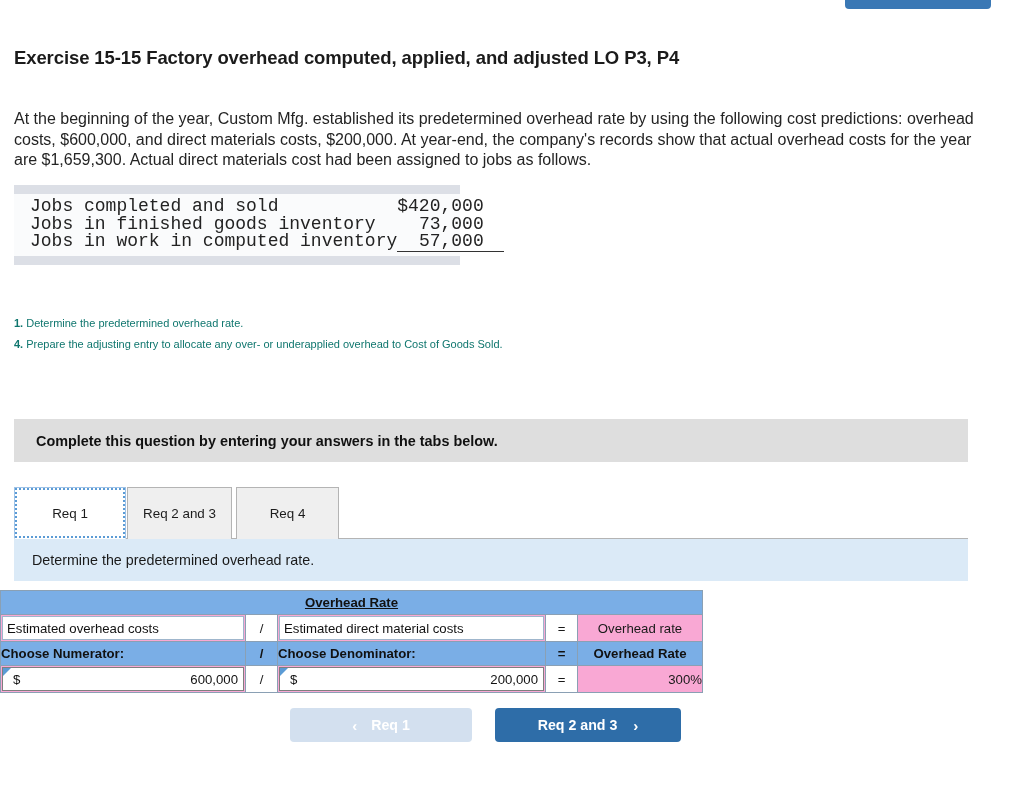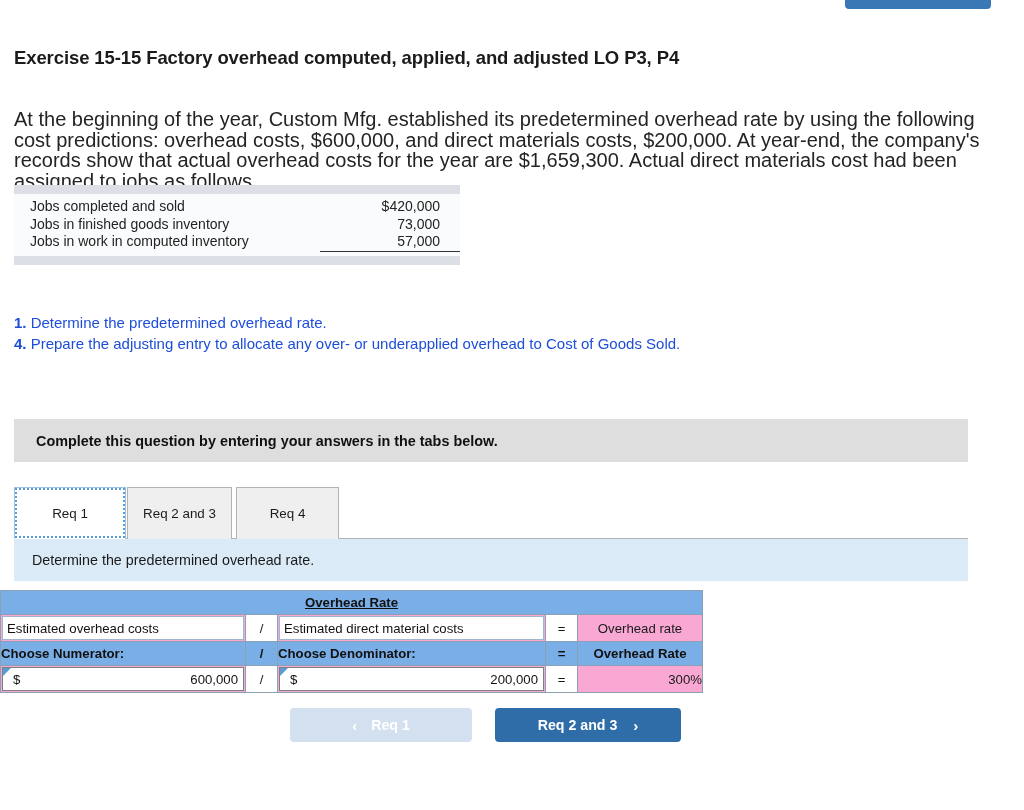--- a/index.html
+++ b/index.html
@@ -49,43 +49,43 @@
     letter-spacing: -0.1px;
     color: #1b1b1b;
     white-space: nowrap;
   }
 
   .intro {
     position: absolute;
     left: 14px;
     top: 109px;
     width: 972px;
-    font-size: 20px;
+    font-size: 16px;
     line-height: 20.5px;
     color: #242424;
   }
 
   
   .mono-wrap {
     position: absolute;
     left: 14px;
     top: 185px;
     width: 446px;
     background: #fafbfc;
   }
   .mono-bar {
     height: 9px;
     background: #dcdfe6;
     width: 100%;
   }
   .mono-table {
     border-collapse: collapse;
     width: 100%;
-    font-family: Liberation Sans, sans-serif;
-    font-size: 14px;
+    font-family: Liberation Mono, monospace;
+    font-size: 18px;
     color: #232323;
   }
   .mono-table td {
     padding: 1px 0 1px 0;
     white-space: nowrap;
     line-height: 15.6px;
   }
   .mono-table td.lbl { padding-left: 16px; }
   .mono-table td.amt {
     text-align: right;
@@ -98,23 +98,23 @@
     border-bottom: 3px double #333;
   }
   .mono-table tr.total td { padding-top: 3px; }
 
   
   .reqs {
     position: absolute;
     left: 14px;
     top: 313px;
     width: 980px;
-    font-size: 15px;
+    font-size: 11px;
     line-height: 20.5px;
-    color: #1d4ed8;
+    color: #0f766e;
   }
   .reqs b { font-weight: bold; }
 
   
   .gray-banner {
     position: absolute;
     left: 14px;
     top: 419px;
     width: 954px;
     height: 43px;

